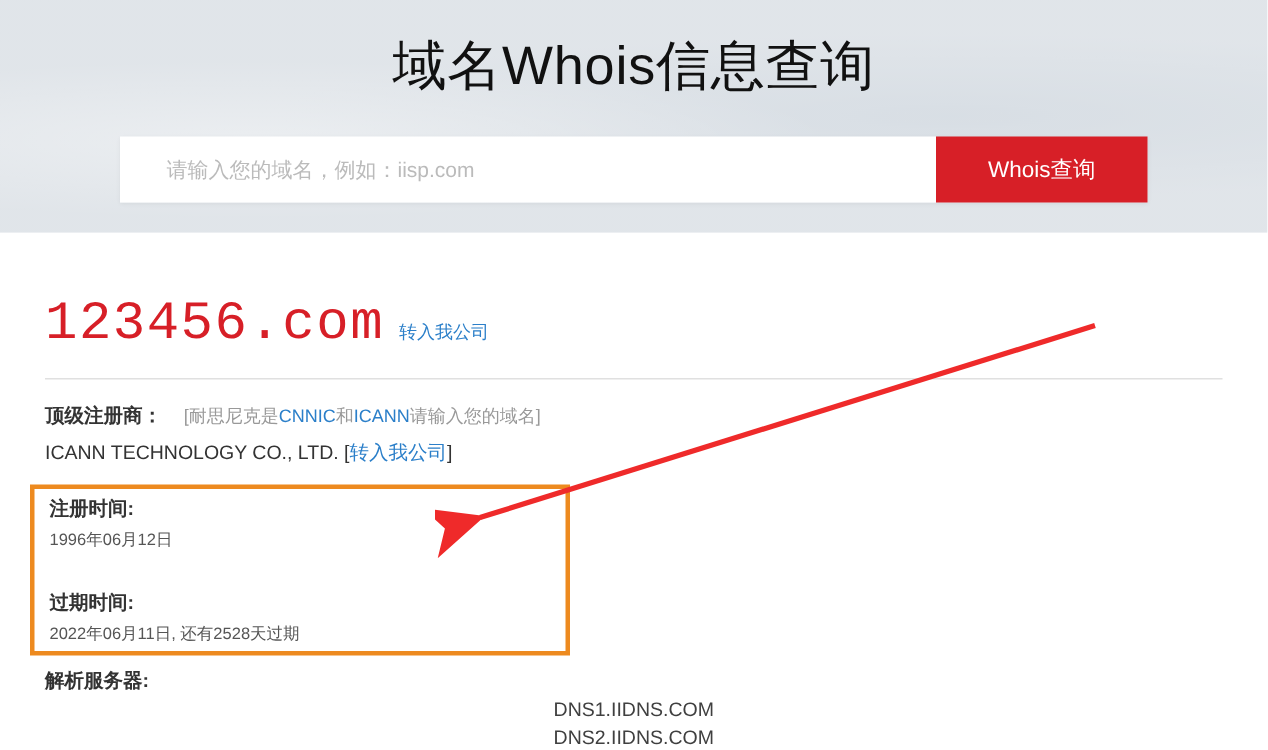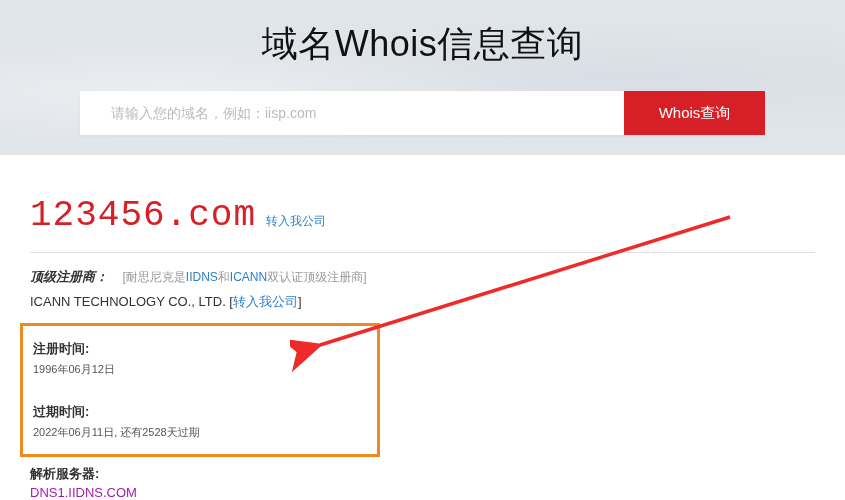--- a/index.html
+++ b/index.html
@@ -74,35 +74,35 @@
     .visit-link {
       font-size: 12px;
       color: #2b7fc9;
       text-decoration: none;
     }
     .divider {
       border-top: 1px solid #e0e0e0;
       margin-bottom: 14px;
     }
     .field-row { margin-bottom: 4px; font-size: 13px; color: #333; line-height: 1.6; }
-    .field-label { font-weight: bold; font-style: italic; }
+    .field-label { font-weight: bold; }
     .registrar-note { color: #999; font-size: 12px; }
     .registrar-note .link { color: #2b7fc9; }
     .dates-box {
       border: 3px solid #ed8a1f;
-      padding: 14px 10px;
+      padding: 4px 10px;
       margin: 10px 0 8px -10px;
       width: 360px;
     }
     .dates-box .group + .group { margin-top: 26px; }
     .dates-box-label { font-size: 13px; font-weight: bold; color: #333; margin-bottom: 4px; }
     .dates-box-value { font-size: 11px; color: #555; }
     .dns-block { margin-top: 6px; }
     .dns-label { font-size: 13px; font-weight: bold; color: #333; margin-bottom: 0; }
-    .dns-item { font-size: 13px; color: #a21caf; line-height: 1.5; }
+    .dns-item { font-size: 13px; color: #404040; line-height: 1.5; text-align: center; }
     .arrow-svg {
       position: absolute;
       top: 205px;
       left: 290px;
       pointer-events: none;
     }
   </style>
 </head>
 <body>
 
@@ -118,21 +118,21 @@
   <div class="domain-line">
     <span class="domain-name">123456.com</span>
     <a href="#" class="visit-link">转入我公司</a>
   </div>
   <div class="divider"></div>
 
   <div class="field-row">
     <span class="field-label">顶级注册商：</span>
     &nbsp;&nbsp;
     <span class="registrar-note">
-      <span>[耐思尼克是</span><span class="link">IIDNS</span><span>和</span><span class="link">ICANN</span><span>双认证顶级注册商]</span>
+      <span>[耐思尼克是</span><span class="link">CNNIC</span><span>和</span><span class="link">ICANN</span><span>请输入您的域名]</span>
     </span>
   </div>
   <div class="field-row">
     <span>ICANN TECHNOLOGY CO., LTD. [</span><a href="#" class="visit-link" style="font-size:13px">转入我公司</a><span>]</span>
   </div>
 
   <div class="dates-box">
     <div class="group">
       <div class="dates-box-label">注册时间:</div>
       <div class="dates-box-value">1996年06月12日</div>

